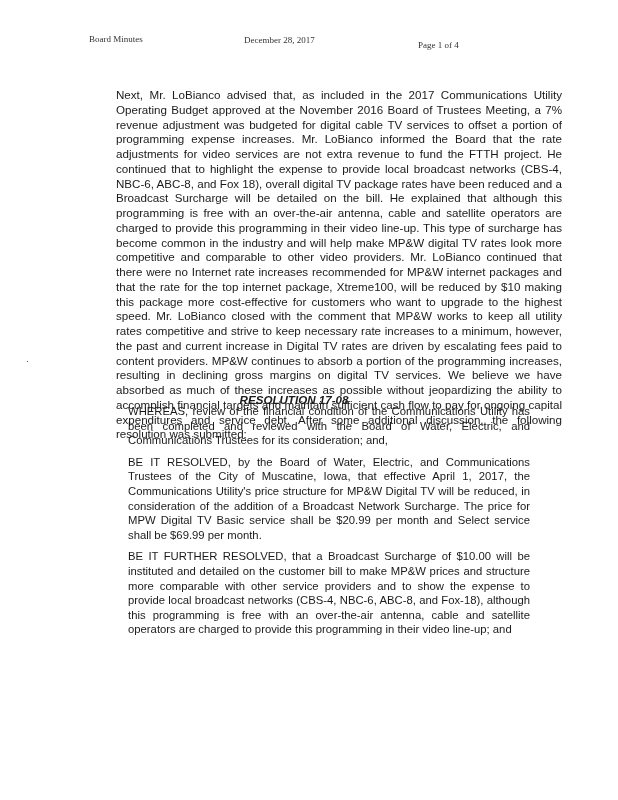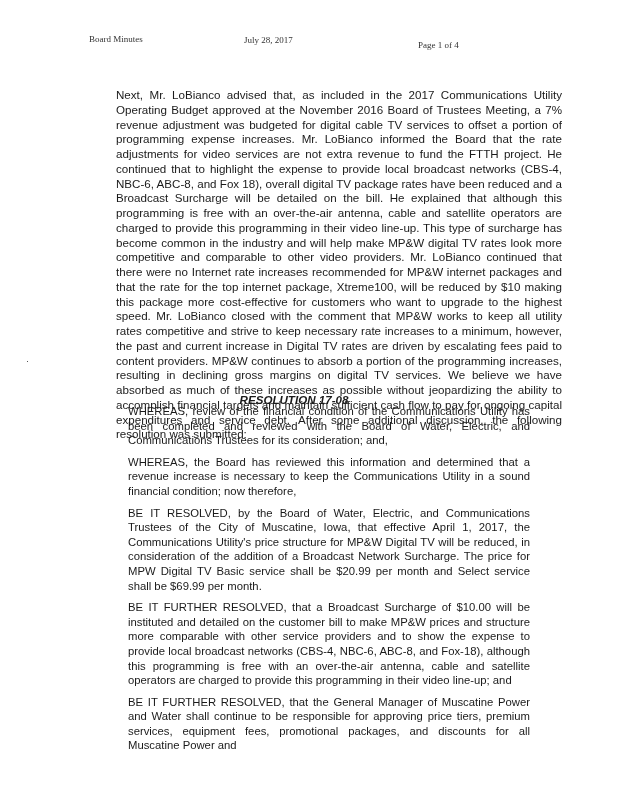--- a/index.html
+++ b/index.html
@@ -17,29 +17,27 @@
                  font-size: 11.6px; font-weight: bold; font-style: italic; margin: 15px; }
     .res-block { position: absolute; left: 128px; width: 402px; top: 404px; }
     .res-block p { margin: 0 0 7px 0; font-size: 11.3px; line-height: 14.6px; text-align: justify; }
     .stray-mark { position: absolute; left: 27px; top: 361px; width: 1px; height: 1px; background: #555; }
   </style>
 </head>
 <body>
 
 <div class="header">
   <span class="h-left">Board Minutes</span>
-  <span class="h-center">July 28, 2017</span>
+  <span class="h-center">December 28, 2017</span>
   <span class="h-right">Page 1 of 4</span>
 </div>
 
 <p class="body-para">Next, Mr. LoBianco advised that, as included in the 2017 Communications Utility Operating Budget approved at the November 2016 Board of Trustees Meeting, a 7% revenue adjustment was budgeted for digital cable TV services to offset a portion of programming expense increases. Mr. LoBianco informed the Board that the rate adjustments for video services are not extra revenue to fund the FTTH project. He continued that to highlight the expense to provide local broadcast networks (CBS-4, NBC-6, ABC-8, and Fox 18), overall digital TV package rates have been reduced and a Broadcast Surcharge will be detailed on the bill. He explained that although this programming is free with an over-the-air antenna, cable and satellite operators are charged to provide this programming in their video line-up. This type of surcharge has become common in the industry and will help make MP&amp;W digital TV rates look more competitive and comparable to other video providers. Mr. LoBianco continued that there were no Internet rate increases recommended for MP&amp;W internet packages and that the rate for the top internet package, Xtreme100, will be reduced by $10 making this package more cost-effective for customers who want to upgrade to the highest speed. Mr. LoBianco closed with the comment that MP&amp;W works to keep all utility rates competitive and strive to keep necessary rate increases to a minimum, however, the past and current increase in Digital TV rates are driven by escalating fees paid to content providers. MP&amp;W continues to absorb a portion of the programming increases, resulting in declining gross margins on digital TV services. We believe we have absorbed as much of these increases as possible without jeopardizing the ability to accomplish financial targets and maintain sufficient cash flow to pay for ongoing capital expenditures and service debt. After some additional discussion, the following resolution was submitted:</p>
 
 <div class="stray-mark"></div>
 
 <p class="res-title">RESOLUTION 17-08</p>
 
 <div class="res-block">
   <p>WHEREAS, review of the financial condition of the Communications Utility has been completed and reviewed with the Board of Water, Electric, and Communications Trustees for its consideration; and,</p>
-  <p>WHEREAS, the Board has reviewed this information and determined that a revenue increase is necessary to keep the Communications Utility in a sound financial condition; now therefore,</p>
   <p>BE IT RESOLVED, by the Board of Water, Electric, and Communications Trustees of the City of Muscatine, Iowa, that effective April 1, 2017, the Communications Utility's price structure for MP&amp;W Digital TV will be reduced, in consideration of the addition of a Broadcast Network Surcharge. The price for MPW Digital TV Basic service shall be $20.99 per month and Select service shall be $69.99 per month.</p>
   <p>BE IT FURTHER RESOLVED, that a Broadcast Surcharge of $10.00 will be instituted and detailed on the customer bill to make MP&amp;W prices and structure more comparable with other service providers and to show the expense to provide local broadcast networks (CBS-4, NBC-6, ABC-8, and Fox-18), although this programming is free with an over-the-air antenna, cable and satellite operators are charged to provide this programming in their video line-up; and</p>
-  <p>BE IT FURTHER RESOLVED, that the General Manager of Muscatine Power and Water shall continue to be responsible for approving price tiers, premium services, equipment fees, promotional packages, and discounts for all Muscatine Power and</p>
 </div>
 
 </body></html>

